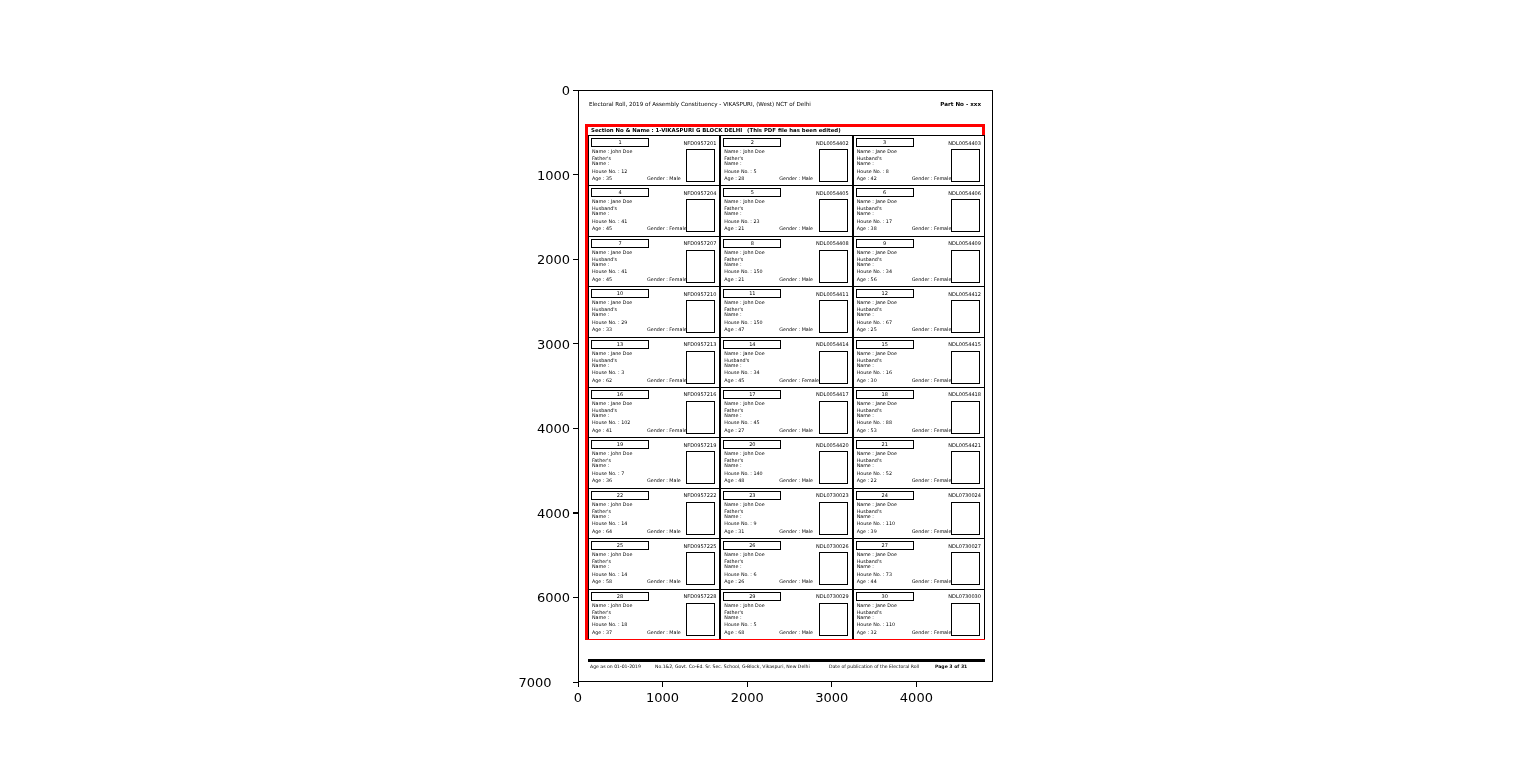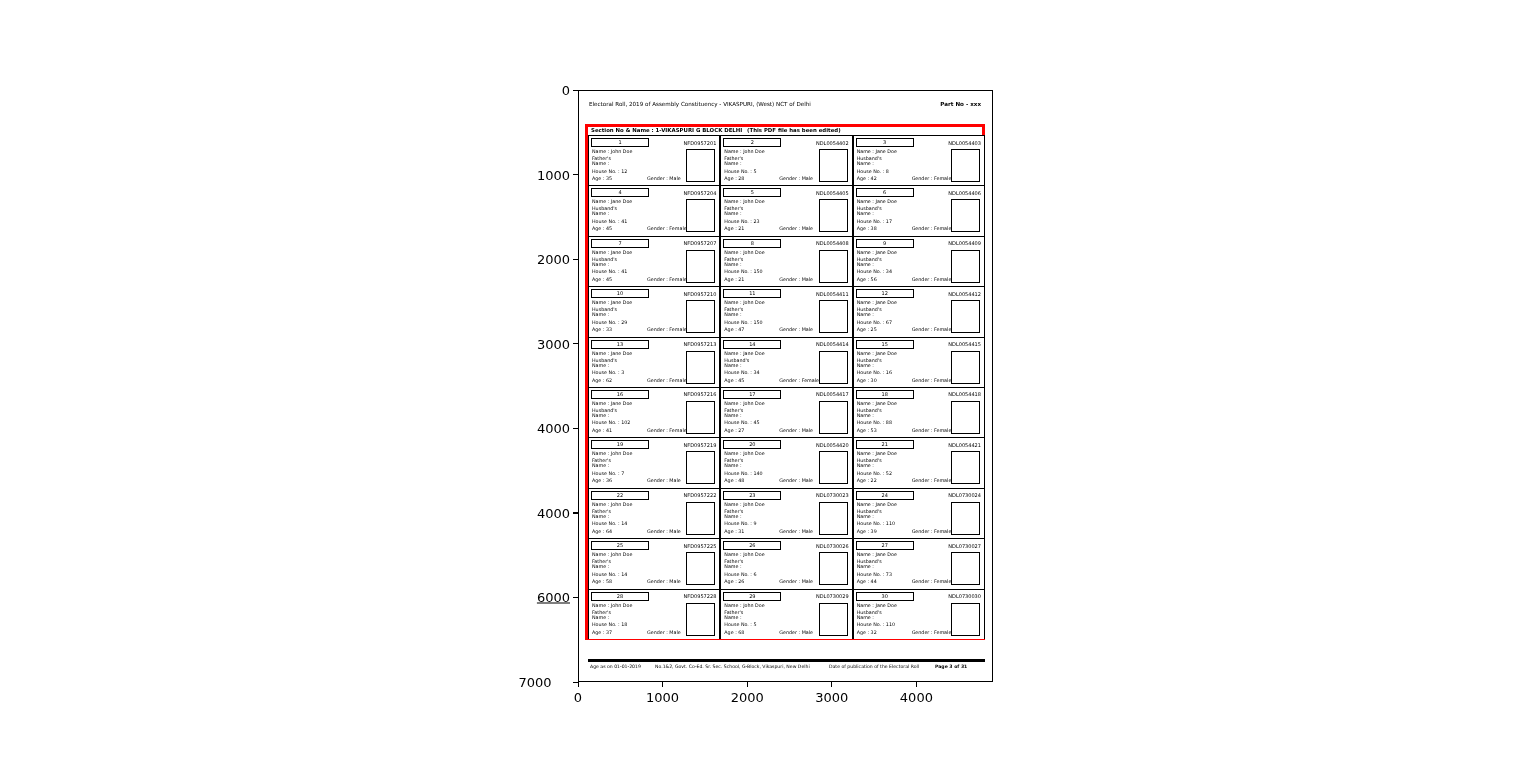--- a/index.html
+++ b/index.html
@@ -70,21 +70,21 @@
     <div class="ytick-label" style="top: 174.571px;">1000</div>
     <div class="ytick-mark" style="top: 174.071px;"></div>
     <div class="ytick-label" style="top: 259.143px;">2000</div>
     <div class="ytick-mark" style="top: 258.643px;"></div>
     <div class="ytick-label" style="top: 343.714px;">3000</div>
     <div class="ytick-mark" style="top: 343.214px;"></div>
     <div class="ytick-label" style="top: 428.286px;">4000</div>
     <div class="ytick-mark" style="top: 427.786px;"></div>
     <div class="ytick-label" style="top: 512.857px;">4000</div>
     <div class="ytick-mark" style="top: 512.357px;"></div>
-    <div class="ytick-label" style="top: 597.429px; text-decoration: underline;">6000</div>
+    <div class="ytick-label" style="top: 597.429px;">6000</div>
     <div class="ytick-mark" style="top: 596.929px;"></div>
     <div class="ytick-label" style="top: 682px; text-align: center;">7000</div>
     <div class="ytick-mark" style="top: 681.5px;"></div>
   </div>
 <div id="xticks">
     <div class="xtick-label" style="left: 578px;">0</div>
     <div class="xtick-mark" style="left: 577.5px;"></div>
     <div class="xtick-label" style="left: 662.6px;">1000</div>
     <div class="xtick-mark" style="left: 662.1px;"></div>
     <div class="xtick-label" style="left: 747.2px;">2000</div>

